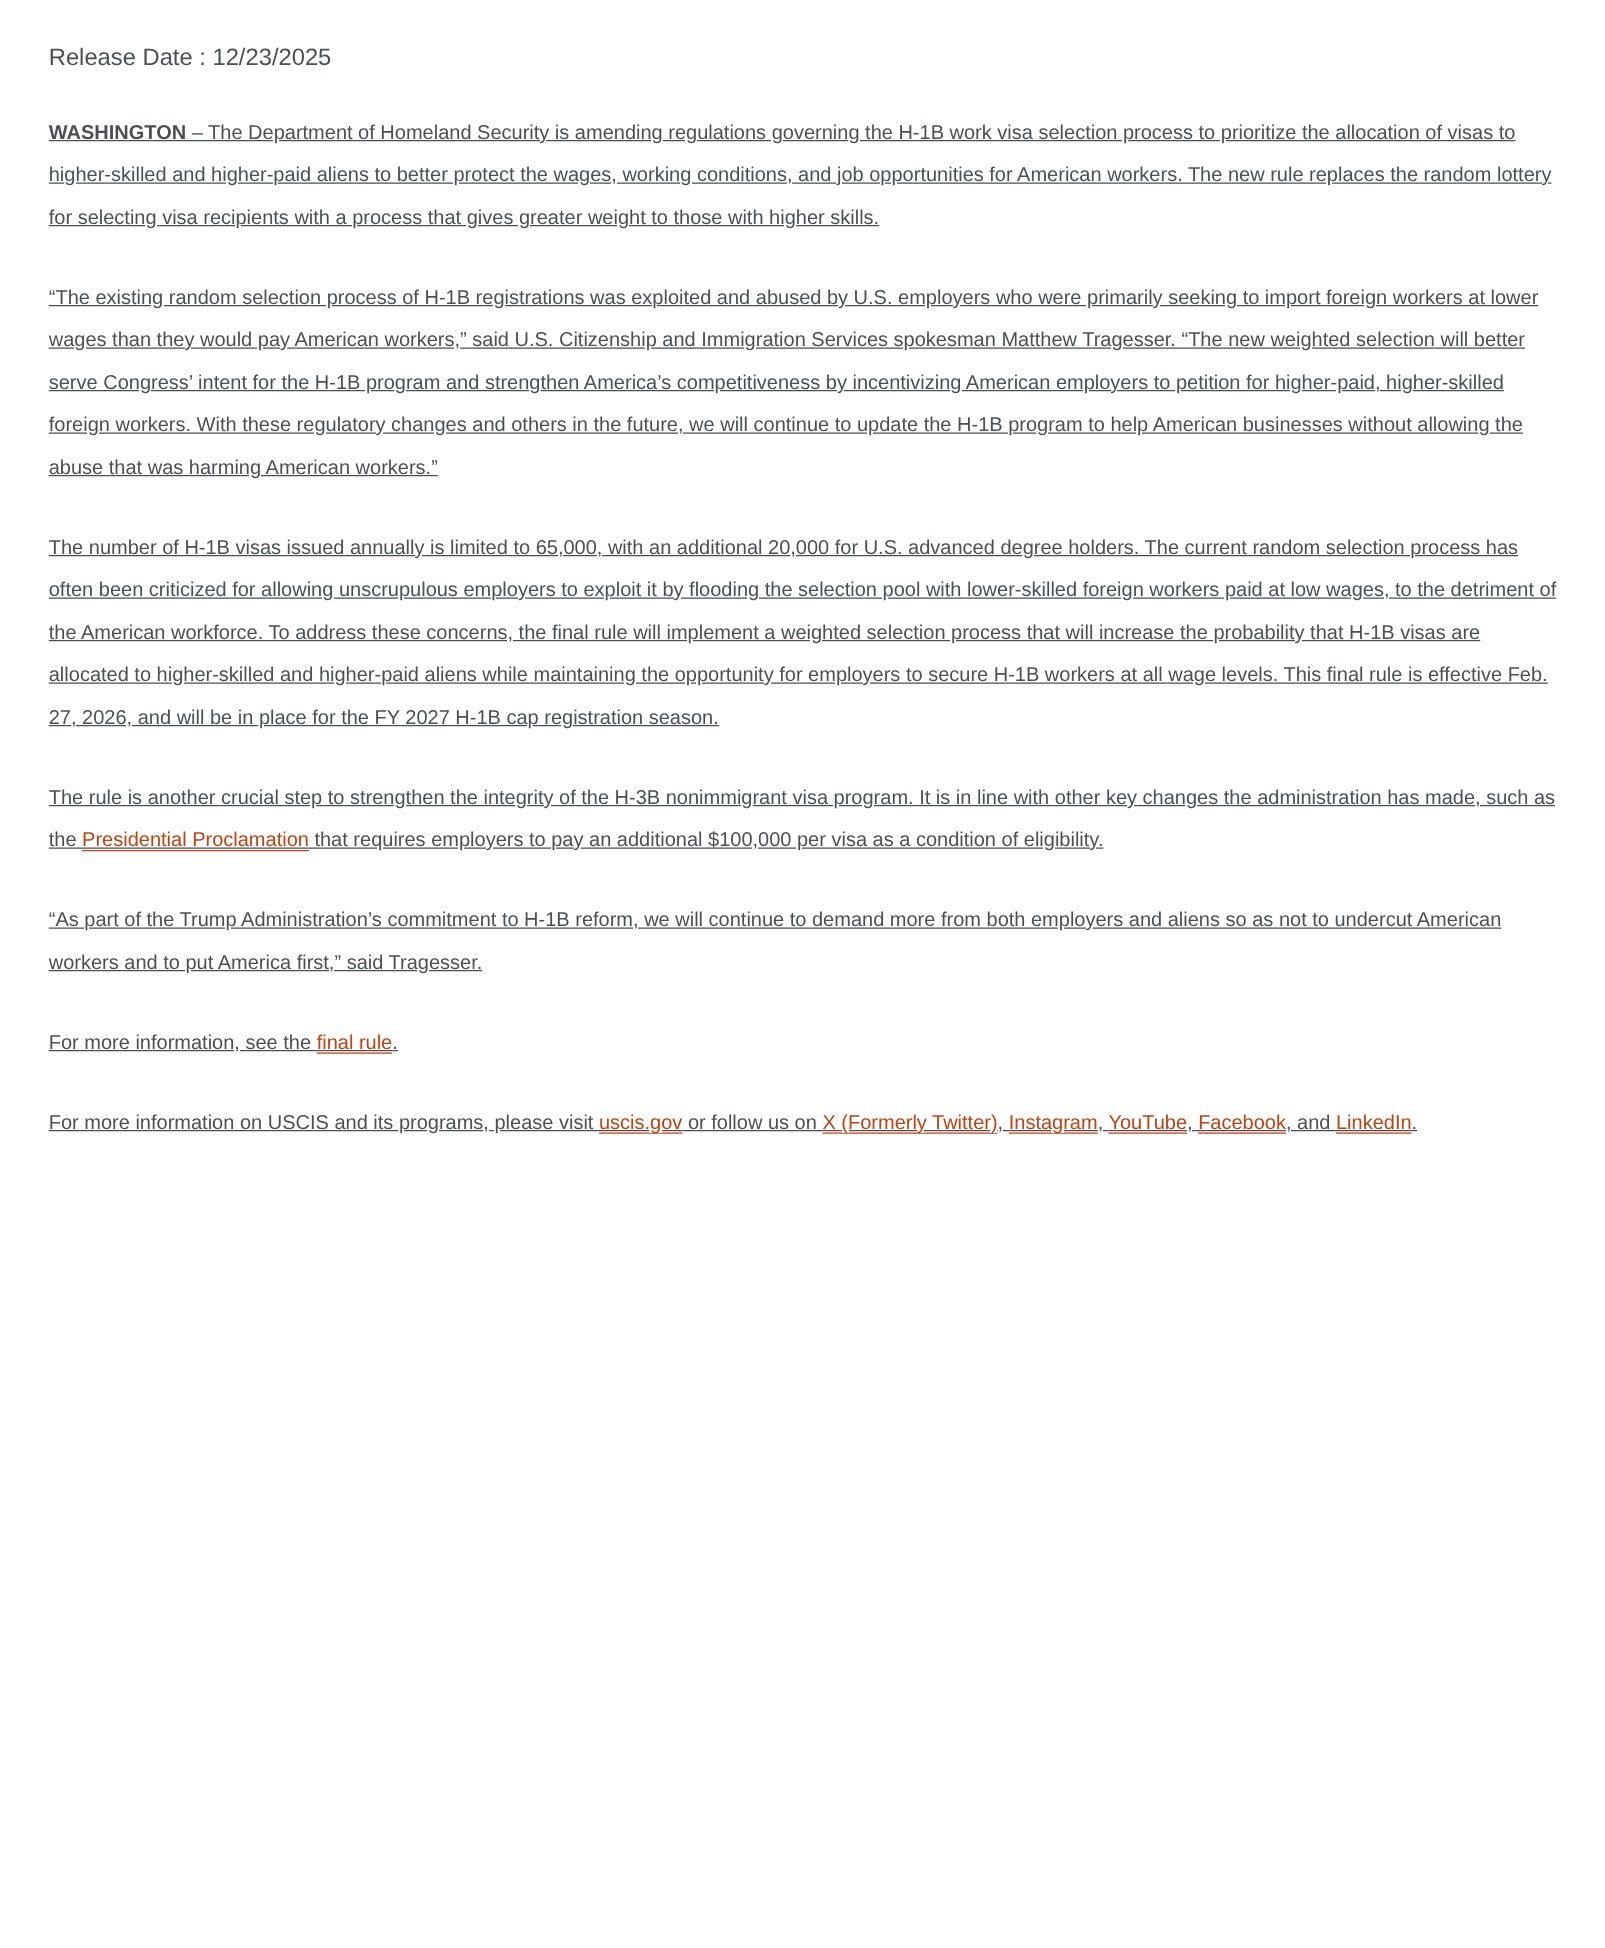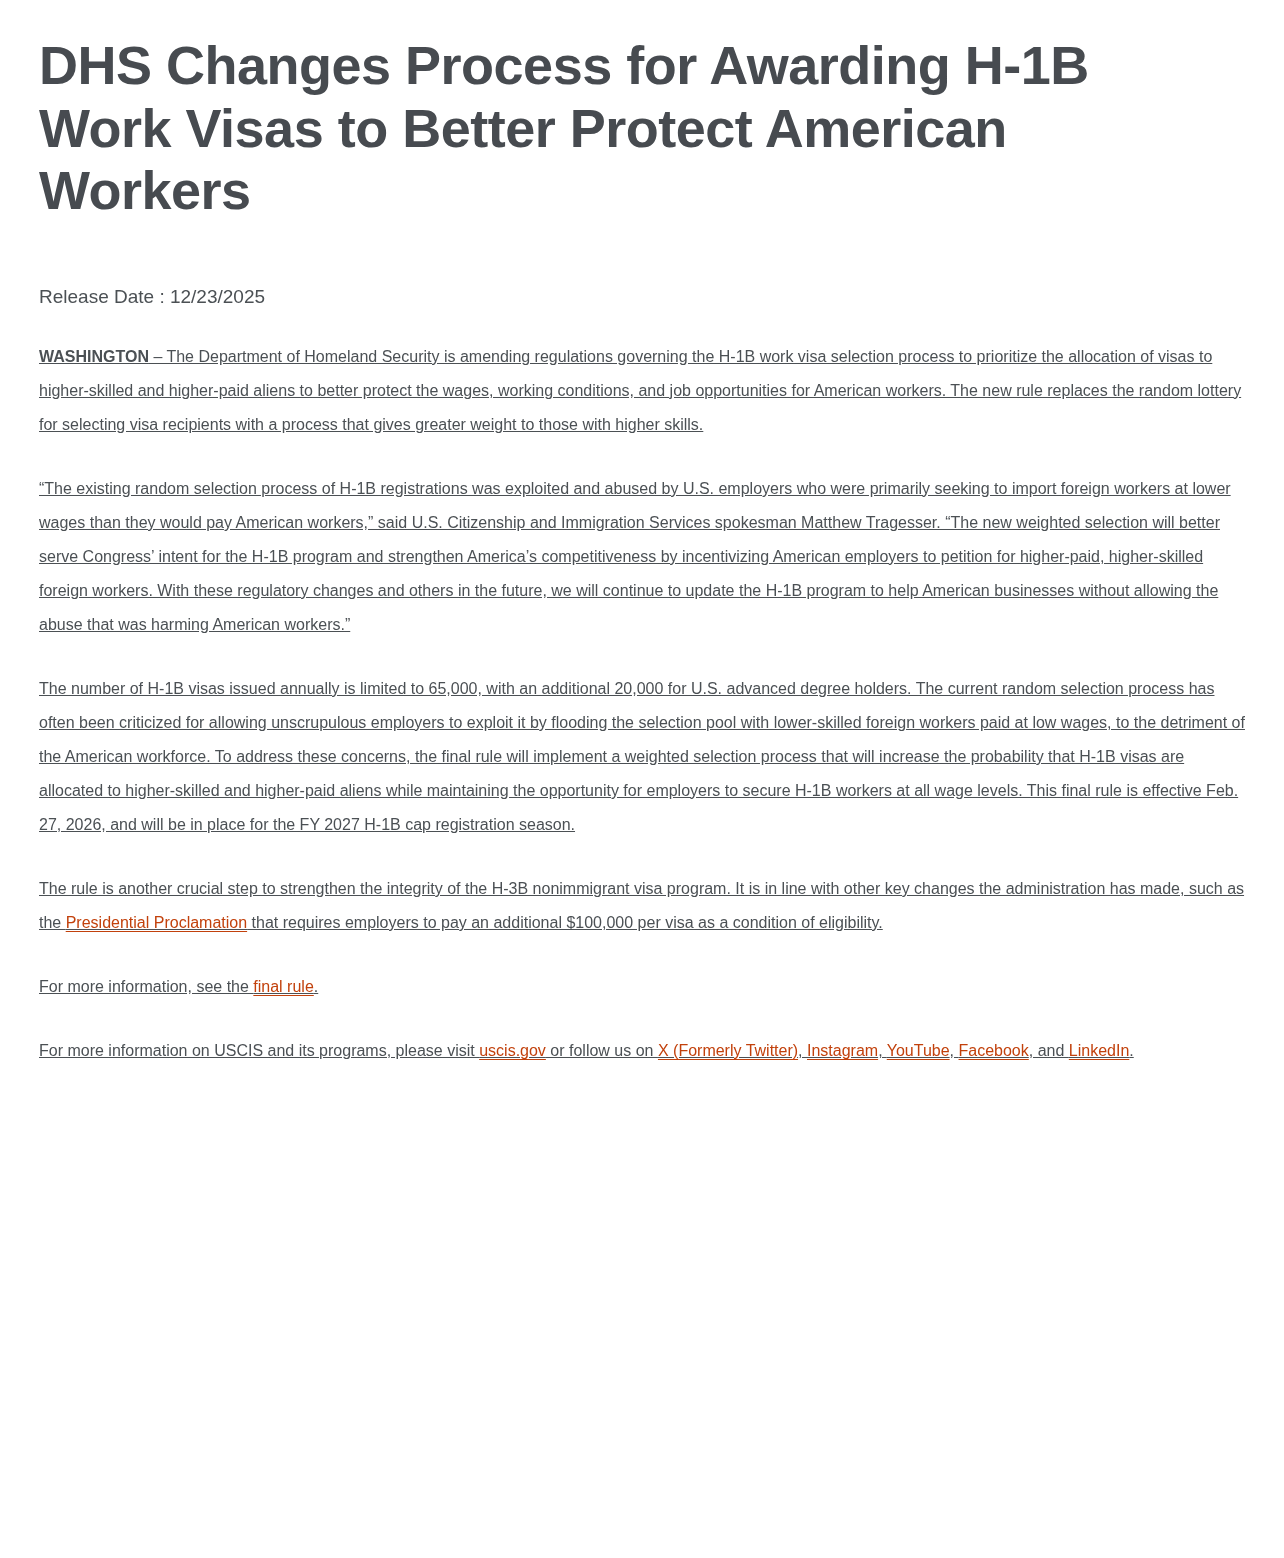--- a/index.html
+++ b/index.html
@@ -46,26 +46,26 @@
     text-decoration: underline;
     text-underline-offset: 3px;
     cursor: pointer;
   }
 </style>
 </head>
 <body>
 
 <div class="page">
 
-  <h1 class="page-title">DHS Changes Process for Awarding H-1B Work Visas to Better Protect American Workers</h1>
 
   <div class="release-date">Release Date : 12/23/2025</div>
 
   <div class="article">
     <p><span class="bold">WASHINGTON</span><span> – The Department of Homeland Security is amending regulations governing the H-1B work visa selection process to prioritize the allocation of visas to higher-skilled and higher-paid aliens to better protect the wages, working conditions, and job opportunities for American workers. The new rule replaces the random lottery for selecting visa recipients with a process that gives greater weight to those with higher skills.</span></p>
     <p><span>“The existing random selection process of H-1B registrations was exploited and abused by U.S. employers who were primarily seeking to import foreign workers at lower wages than they would pay American workers,” said U.S. Citizenship and Immigration Services spokesman Matthew Tragesser. “The new weighted selection will better serve Congress’ intent for the H-1B program and strengthen America’s competitiveness by incentivizing American employers to petition for higher-paid, higher-skilled foreign workers. With these regulatory changes and others in the future, we will continue to update the H-1B program to help American businesses without allowing the abuse that was harming American workers.”</span></p>
     <p><span>The number of H-1B visas issued annually is limited to 65,000, with an additional 20,000 for U.S. advanced degree holders. The current random selection process has often been criticized for allowing unscrupulous employers to exploit it by flooding the selection pool with lower-skilled foreign workers paid at low wages, to the detriment of the American workforce. To address these concerns, the final rule will implement a weighted selection process that will increase the probability that H-1B visas are allocated to higher-skilled and higher-paid aliens while maintaining the opportunity for employers to secure H-1B workers at all wage levels. This final rule is effective Feb. 27, 2026, and will be in place for the FY 2027 H-1B cap registration season.</span></p>
     <p><span>The rule is another crucial step to strengthen the integrity of the H-3B nonimmigrant visa program. It is in line with other key changes the administration has made, such as the </span><a class="link" href="#">Presidential Proclamation</a><span> that requires employers to pay an additional $100,000 per visa as a condition of eligibility.</span></p>
+    <p><span>“As part of the Trump Administration’s commitment to H-1B reform, we will continue to demand more from both employers and aliens so as not to undercut American workers and to put America first,” said Tragesser.</span></p>
     <p><span>For more information, see the </span><a class="link" href="#">final rule</a><span>.</span></p>
     <p><span>For more information on USCIS and its programs, please visit </span><a class="link" href="#">uscis.gov</a><span> or follow us on </span><a class="link" href="#">X (Formerly Twitter)</a><span>, </span><a class="link" href="#">Instagram</a><span>, </span><a class="link" href="#">YouTube</a><span>, </span><a class="link" href="#">Facebook</a><span>, and </span><a class="link" href="#">LinkedIn</a><span>.</span></p>
   </div>
 
 </div>
 
 </body></html>

